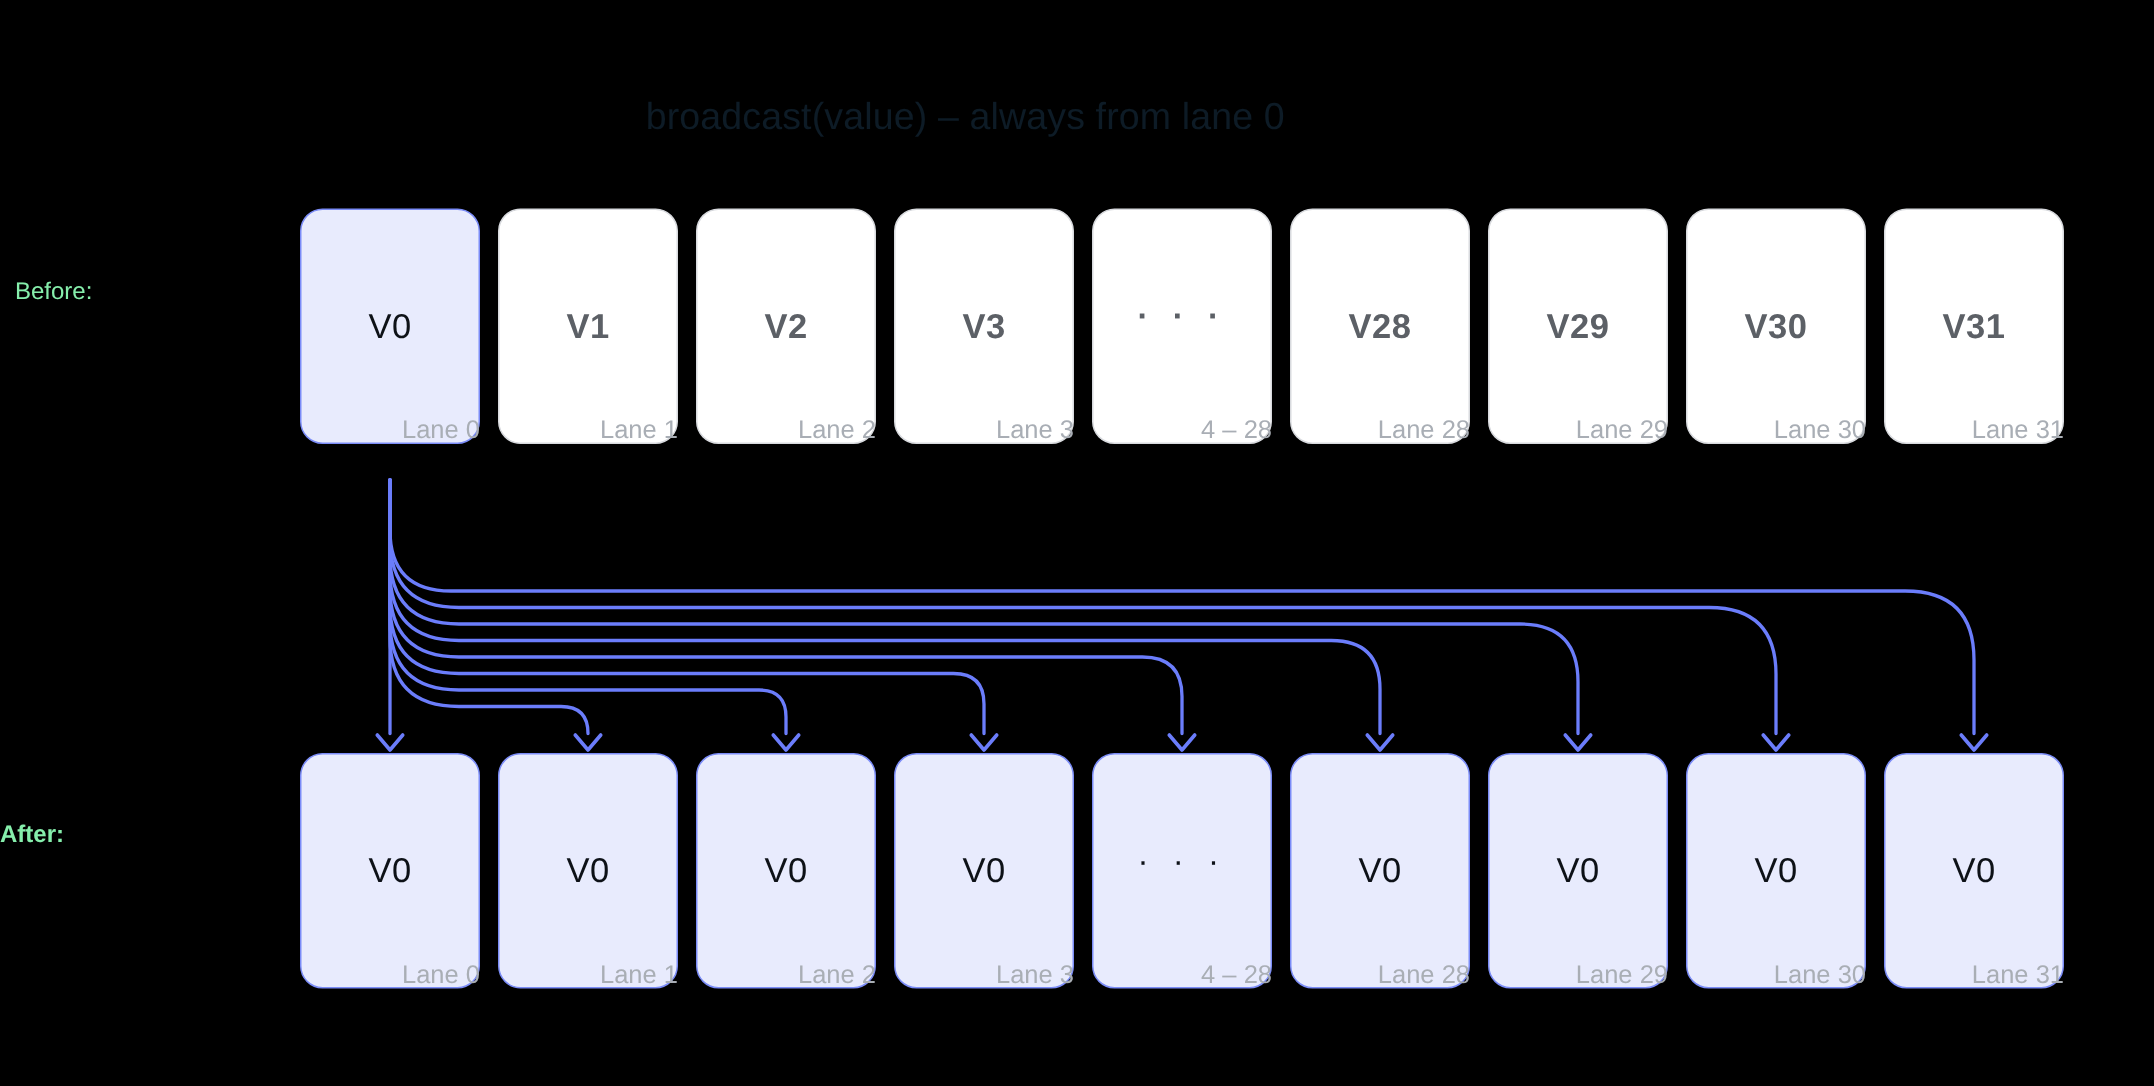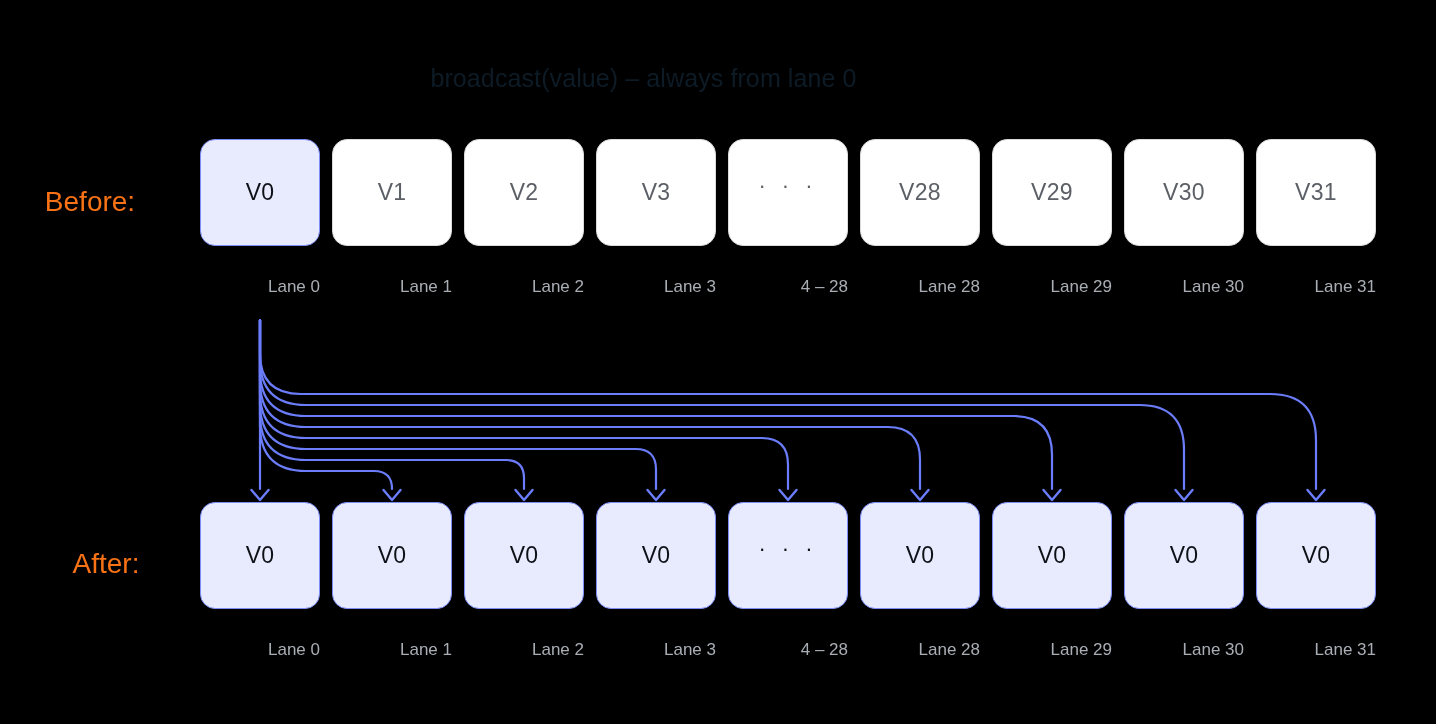--- a/index.html
+++ b/index.html
@@ -33,53 +33,54 @@
     font-size: 25px;
     font-weight: 500;
     letter-spacing: 0.1px;
     color: #0d1b26;
     white-space: pre;
   }
 
   
   .row-label {
     position: absolute;
-    font-size: 28px;
+    font-size: 16px;
     font-weight: 500;
-    color: #f97316;
+    color: #86efac;
     white-space: pre;
-    text-align: center;
+    text-align: left;
     width: 160px;
   }
   .row-label.before { left: 10px; top: 186px; }
-  .row-label.after  { left: 26px; top: 548px; }
+  .row-label.after  { left: 0; top: 548px; font-weight: bold; }
 
   
   .lane-cell {
     position: absolute;
     width: 120px;
   }
   .lane-box {
     position: absolute;
     left: 0;
     width: 120px;
-    height: 107px;
+    height: 157px;
     box-sizing: border-box;
     border-radius: 15px;
     display: flex;
     align-items: center;
     justify-content: center;
     font-size: 23px;
     font-weight: 400;
     letter-spacing: 0.3px;
   }
   .lane-box.plain {
     background: #ffffff;
     border: 1.4px solid #d8dade;
     color: #5c6066;
+    font-weight: bold;
   }
   .lane-box.highlight {
     background: #e8ebfd;
     border: 1.5px solid #7b8cf7;
     color: #0d1117;
   }
   .lane-box .dots {
     letter-spacing: 5px;
     font-size: 22px;
     line-height: 0.4;

